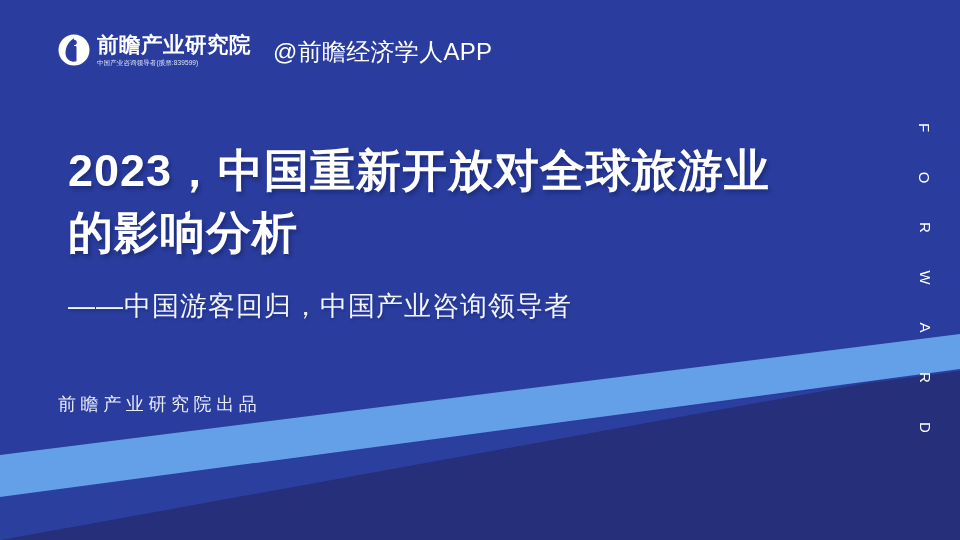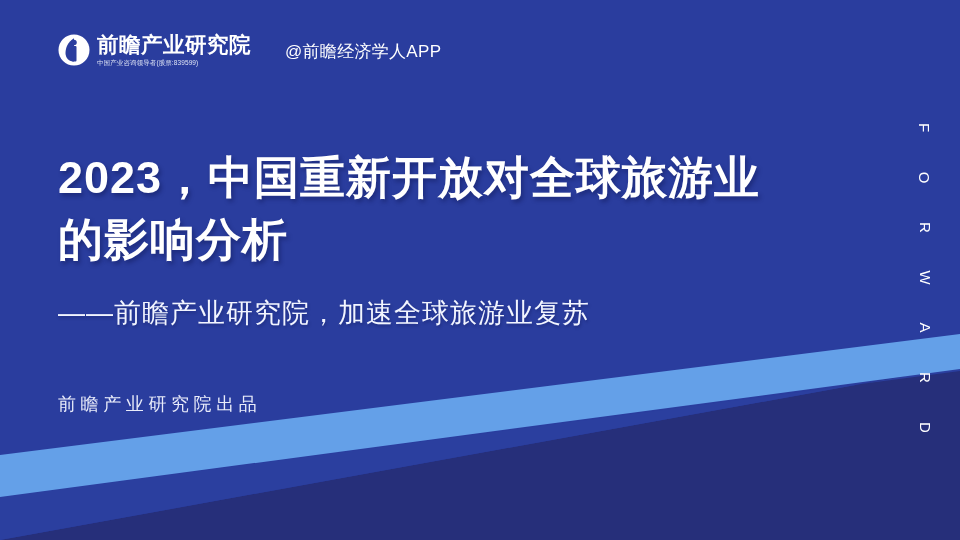--- a/index.html
+++ b/index.html
@@ -21,21 +21,21 @@
     width:960px; height:540px;
     pointer-events:none;
   }
 
   
   .brand-bar {
     position:absolute;
     left:58px; top:33px;
     display:flex;
     align-items:flex-start;
-    gap:34px;
+    gap:22px;
     z-index:5;
   }
   .brand-logo {
     display:flex;
     align-items:flex-start;
     gap:7px;
   }
   .logo-mark {
     width:32px; height:32px;
     flex:0 0 32px;
@@ -54,36 +54,35 @@
     color:#dfe4f5;
     font-size:6.5px;
     line-height:10px;
     letter-spacing:.1px;
     white-space:nowrap;
     transform:scale(1,1);
     transform-origin:left top;
   }
   .brand-handle {
     color:#ffffff;
-    font-size:17px;
+    font-size:24px;
     line-height:22px;
     letter-spacing:.3px;
     white-space:nowrap;
     align-self:center;
     margin-top:2px;
   }
 
   
   .title-block {
     position:absolute;
-    left:58px;
+    left:68px;
     top:140px;
     width:760px;
     z-index:5;
-    margin-top:7px;
   }
   .main-title {
     color:#ffffff;
     font-size:45px;
     font-weight:bold;
     line-height:62px;
     letter-spacing:1px;
     text-shadow:2px 3px 4px rgba(10,16,70,.40);
     max-width:740px;
   }
@@ -161,21 +160,21 @@
         <div class="brand-name-cn">前瞻产业研究院</div>
         <div class="brand-tagline">中国产业咨询领导者(股票:839599)</div>
       </div>
     </div>
 
     <div class="brand-handle">@前瞻经济学人APP</div>
   </div>
 
   <div class="title-block">
     <h1 class="main-title">2023，中国重新开放对全球旅游业的影响分析</h1>
-    <h2 class="sub-title">——前瞻产业研究院，加速全球旅游业复苏</h2>
+    <h2 class="sub-title">——中国游客回归，中国产业咨询领导者</h2>
   </div>
 
   <div class="publisher">前瞻产业研究院出品</div>
 
   <div class="vertical-word">
     <span>F</span>
     <span>O</span>
     <span>R</span>
     <span>W</span>
     <span>A</span>

